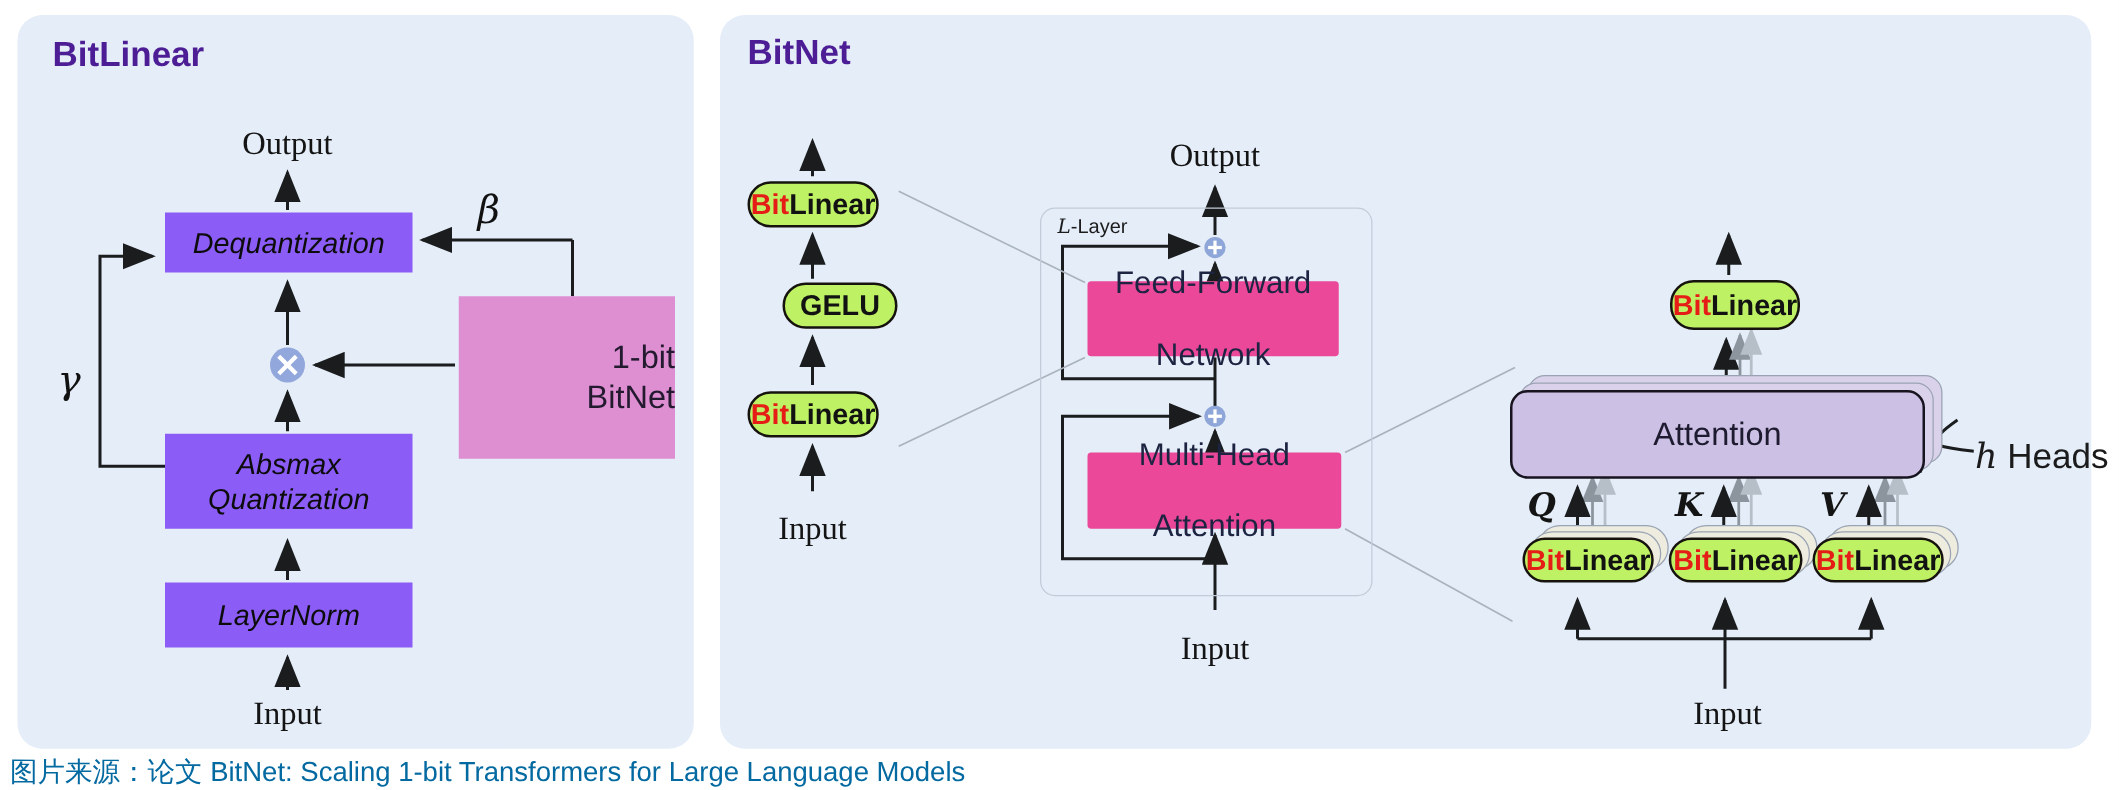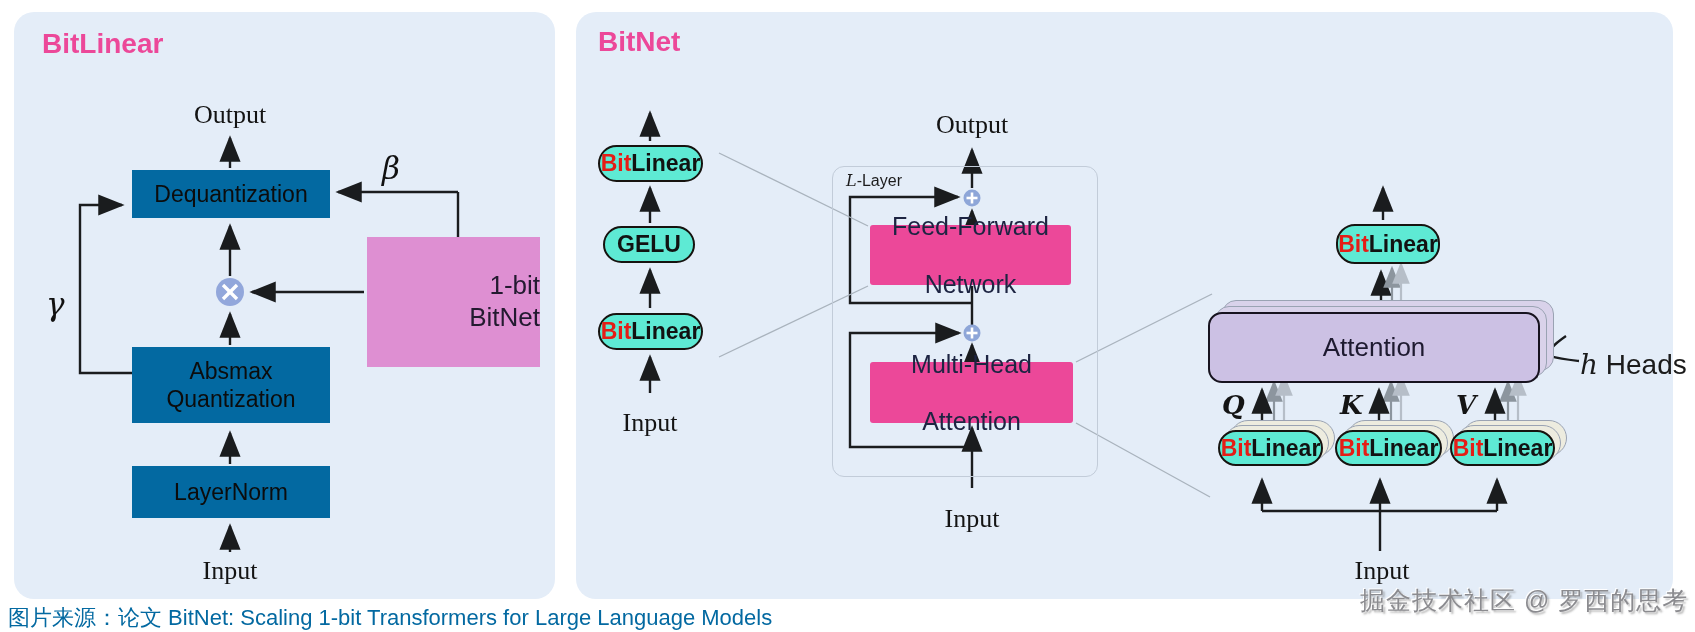--- a/index.html
+++ b/index.html
@@ -1,26 +1,26 @@
 <!DOCTYPE html>
 <html><head>
 <meta charset="utf-8">
 <style>
   * { margin:0; padding:0; box-sizing:border-box; }
   body { background:#ffffff; font-family:"Liberation Sans", sans-serif; }
   .canvas { position:relative; width:1695px; height:632px; background:#ffffff; overflow:hidden; }
   .panel { position:absolute; background:#e4edf8; border-radius:20px; }
-  .panel-title { position:absolute; font-size:28px; font-weight:bold; color:#ec4899; }
+  .panel-title { position:absolute; font-size:28px; font-weight:bold; color:#4c1d95; }
   .lbl { position:absolute; text-align:center; color:#141414; font-size:26px;font-family:Liberation Serif, serif; }
   .box { position:absolute; display:flex; flex-direction:column; align-items:center; justify-content:center; text-align:center; line-height:1.22; }
-  .cyan { background:#0369a1; color:#0c0c0c; font-size:23px; }
+  .cyan { background:#8b5cf6; color:#0c0c0c; font-size:23px;font-style:italic; }
   .pinkbox { background:#de8fd2; color:#231a30; font-size:26px; }
   .bluebox { background:#ec4899; color:#1d2442; font-size:25px; border-radius:3px;gap:27px; }
   .pill { position:absolute; display:flex; align-items:center; justify-content:center;
-          background:#5eead4; border:2.5px solid #16130f; border-radius:19px;
+          background:#bef264; border:2.5px solid #16130f; border-radius:19px;
           font-size:23px; font-weight:600; color:#121212; }
   .pill .red { color:#e51d16; }
   .ghost { position:absolute; background:#edecdf; border:1.6px solid #9aa3b3; border-radius:19px; }
   .attn-ghost { position:absolute; background:#d9d2ea; border:1.6px solid #9aa3b3; border-radius:14px; }
   .attn { position:absolute; display:flex; align-items:center; justify-content:center;
           background:#ccc1e4; border:2.6px solid #17131f; border-radius:14px;
           font-size:26px; color:#1e1a30; }
   .llayer { position:absolute; border:1.5px solid #c2ccd9; border-radius:12px; }
   .serif-it { font-family:"DejaVu Serif", serif; font-style:italic; }
   .greek { position:absolute; font-family:"DejaVu Serif", serif; font-style:italic; font-size:31px; color:#111; }
@@ -155,21 +155,21 @@
   </div>
 
   <div class="lbl" style="left:150px; top:556px; width:160px;">Input</div>
 
   <div class="panel-title" style="left:598px; top:26px;text-align:right;">BitNet</div>
 
   <div class="pill" style="left:598px; top:145px; width:105px; height:37px;">
     <span class="red">Bit</span>
       <span>Linear</span>
   </div>
-  <div class="pill" style="left:603px; top:226px; width:92px; height:37px;align-items:center;">
+  <div class="pill" style="left:626px; top:226px; width:92px; height:37px;align-items:center;">
     <span>GELU</span>
   </div>
   <div class="pill" style="left:598px; top:313px; width:105px; height:37px;">
     <span class="red">Bit</span>
       <span>Linear</span>
   </div>
   <div class="lbl" style="left:570px; top:408px; width:160px;">Input</div>
 
   <div class="lbl" style="left:892px; top:110px; width:160px;">Output</div>
   <div class="llayer" style="left:832px; top:166px; width:266px; height:311px;"></div>
@@ -226,15 +226,14 @@
   <div class="ghost" style="left:1462px; top:420px; width:105px; height:36px;"></div>
   <div class="ghost" style="left:1456px; top:425px; width:105px; height:36px;"></div>
   <div class="pill" style="left:1450px; top:430px; width:105px; height:36px;">
     <span class="red">Bit</span>
       <span>Linear</span>
   </div>
 
   <div class="lbl" style="left:1302px; top:556px; width:160px;">Input</div>
 
   <div class="caption">图片来源：论文 BitNet: Scaling 1-bit Transformers for Large Language Models</div>
-  <div class="watermark">掘金技术社区 @ 罗西的思考</div>
 
 </div>
 
 </body></html>

